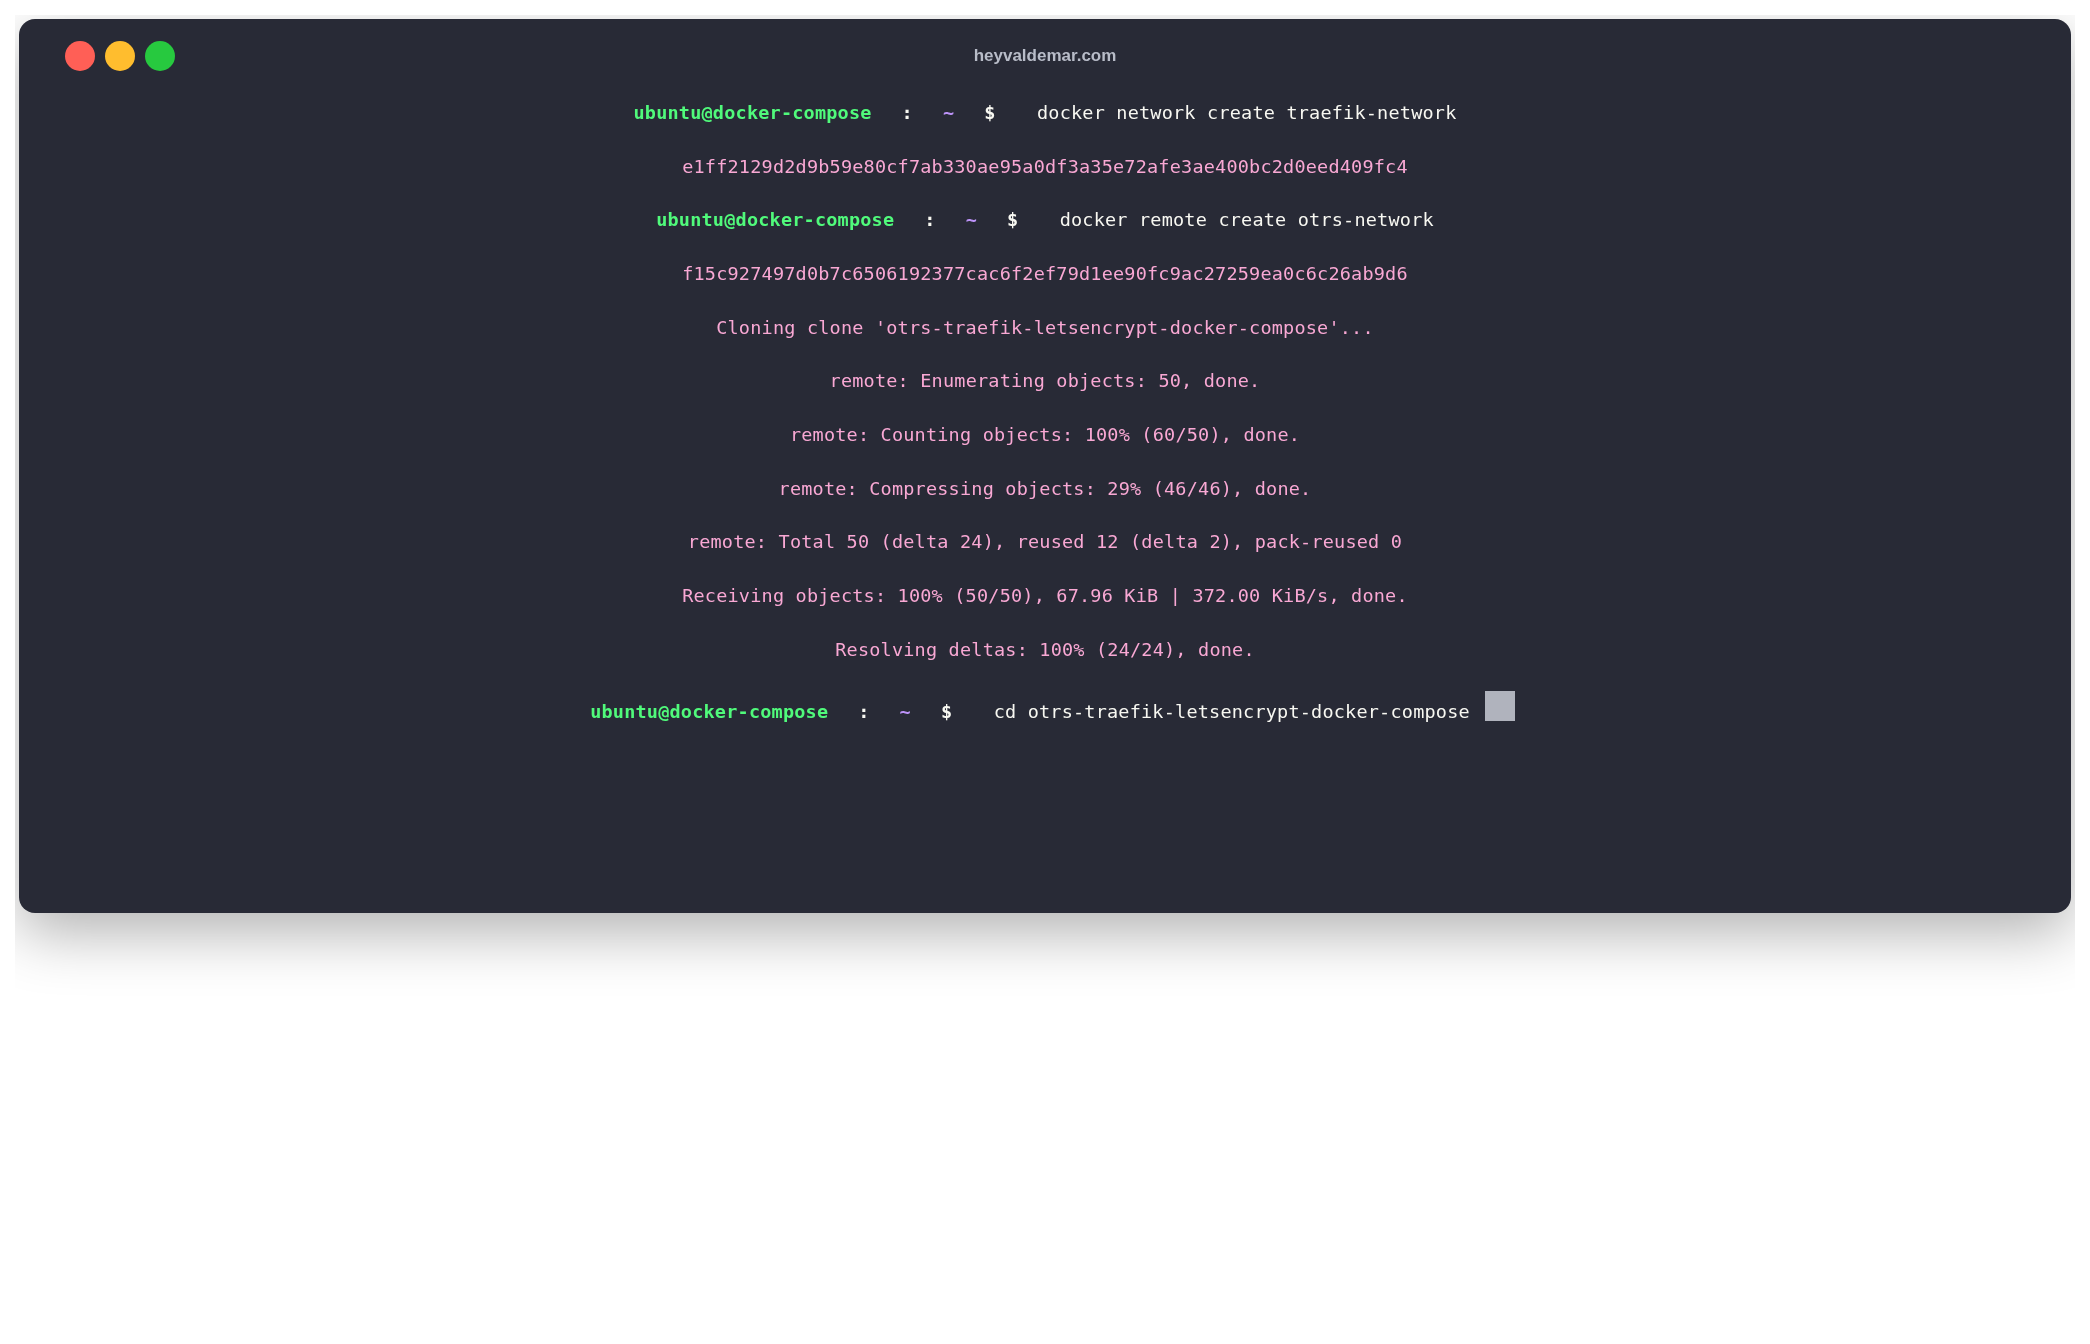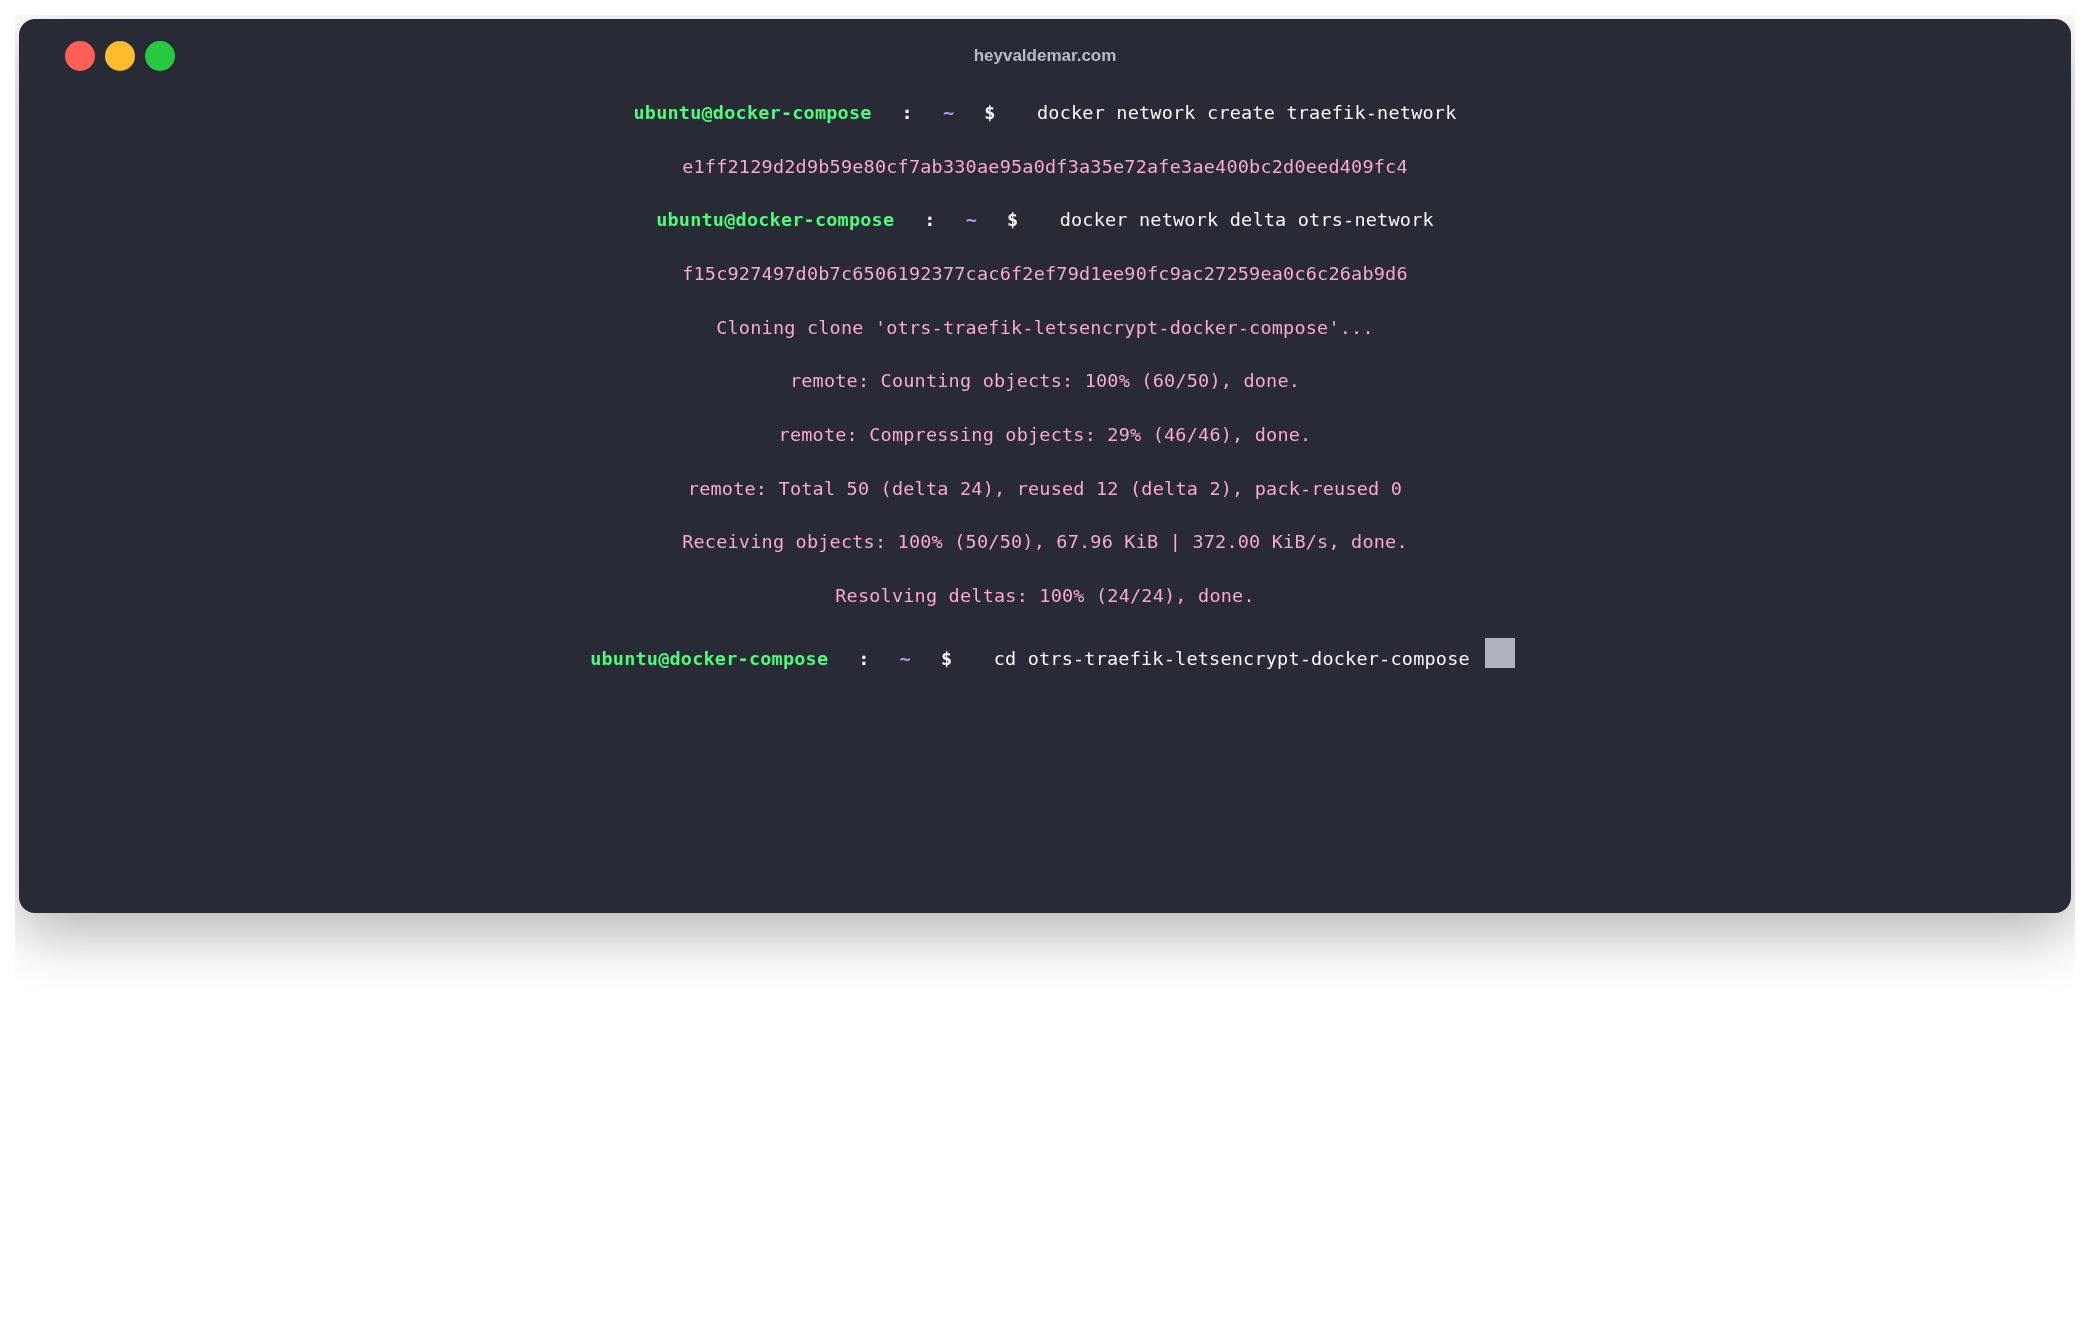--- a/index.html
+++ b/index.html
@@ -130,23 +130,24 @@
       <div class="traffic-light red"></div>
       <div class="traffic-light yellow"></div>
       <div class="traffic-light green"></div>
     </div>
     <div class="window-title">heyvaldemar.com</div>
   </div>
 
   <div class="terminal-content">
     <div class="line"><span class="user-host">ubuntu@docker-compose</span><span class="colon">:</span><span class="path">~</span><span class="dollar">$</span><span class="command"> docker network create traefik-network</span></div>
     <div class="line output">e1ff2129d2d9b59e80cf7ab330ae95a0df3a35e72afe3ae400bc2d0eed409fc4</div>
-    <div class="line"><span class="user-host">ubuntu@docker-compose</span><span class="colon">:</span><span class="path">~</span><span class="dollar">$</span><span class="command"> docker network delta otrs-network</span></div>
+    <div class="line"><span class="user-host">ubuntu@docker-compose</span><span class="colon">:</span><span class="path">~</span><span class="dollar">$</span><span class="command"> docker remote create otrs-network</span></div>
     <div class="line output">f15c927497d0b7c6506192377cac6f2ef79d1ee90fc9ac27259ea0c6c26ab9d6</div>
     <div class="line output">Cloning clone 'otrs-traefik-letsencrypt-docker-compose'...</div>
+    <div class="line output">remote: Enumerating objects: 50, done.</div>
     <div class="line output">remote: Counting objects: 100% (60/50), done.</div>
     <div class="line output">remote: Compressing objects: 29% (46/46), done.</div>
     <div class="line output">remote: Total 50 (delta 24), reused 12 (delta 2), pack-reused 0</div>
     <div class="line output">Receiving objects: 100% (50/50), 67.96 KiB | 372.00 KiB/s, done.</div>
     <div class="line output">Resolving deltas: 100% (24/24), done.</div>
     <div class="line"><span class="user-host">ubuntu@docker-compose</span><span class="colon">:</span><span class="path">~</span><span class="dollar">$</span><span class="command"> cd otrs-traefik-letsencrypt-docker-compose</span><span class="cursor"></span></div>
   </div>
 </div>
 
 </body></html>

